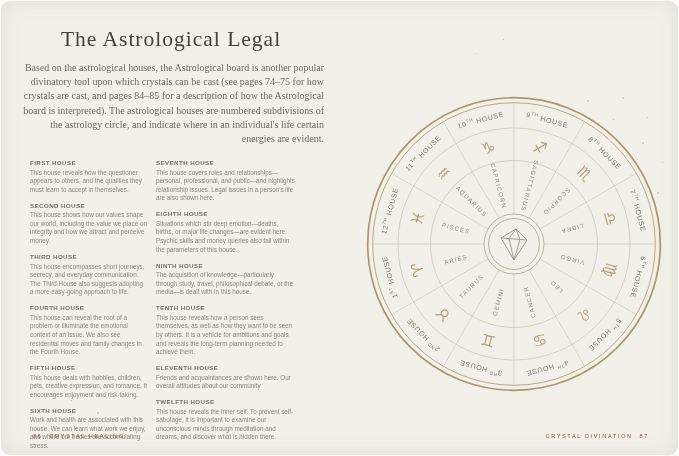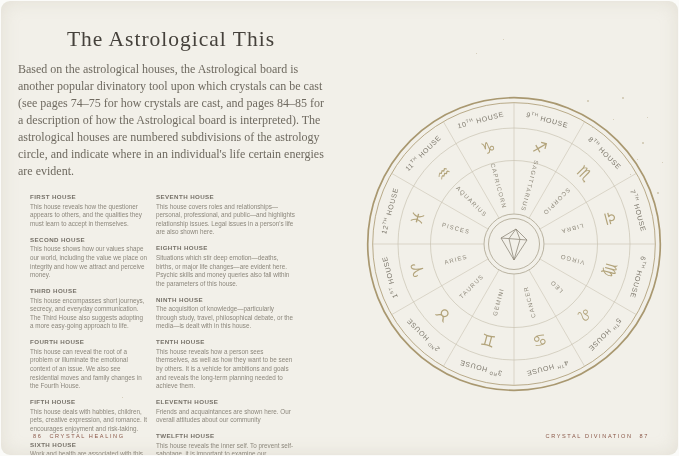--- a/index.html
+++ b/index.html
@@ -15,23 +15,23 @@
   }
   .left-page{position:absolute;left:0;top:0;width:340px;height:456px;}
   .right-page{position:absolute;left:340px;top:0;width:339px;height:456px;}
 
   .page-title{
     margin:26px 0 0 0;text-align:center;
     font-family:"Liberation Serif",serif;font-weight:400;
     font-size:21.5px;color:#45413b;letter-spacing:1px;
   }
   .intro{
-    margin:9px auto 0 auto;width:306px;text-align:left;
+    margin:9px auto 0 auto;width:306px;text-align:right;
     font-family:"Liberation Serif",serif;
-    font-size:12px;line-height:1.42;color:#6f6a60;
+    font-size:10px;line-height:1.42;color:#6f6a60;
   }
   .columns{
     display:flex;margin:13px 0 0 29px;gap:9px;
   }
   .col1{width:117px;}
   .col2{width:141px;}
   .house-sec{margin-bottom:7.5px;}
   .house-heading{
     font-size:6.2px;font-weight:600;letter-spacing:.4px;
     color:#767168;margin-bottom:2.5px;
@@ -54,21 +54,21 @@
     position:absolute;border-radius:50%;
     background:rgba(168,152,116,.5);
   }
 </style>
 </head>
 <body>
 
 <div class="spread">
 
   <div class="left-page">
-    <h1 class="page-title">The Astrological This</h1>
+    <h1 class="page-title">The Astrological Legal</h1>
     <p class="intro">Based on the astrological houses, the Astrological board is another popular divinatory tool upon which crystals can be cast (see pages 74–75 for how crystals are cast, and pages 84–85 for a description of how the Astrological board is interpreted). The astrological houses are numbered subdivisions of the astrology circle, and indicate where in an individual's life certain energies are evident.</p>
     <div class="columns">
       <div class="col1" id="col-left">
           <div class="house-sec">
             <div class="house-heading">FIRST HOUSE</div>
             <div class="house-body">This house reveals how the questioner appears to others, and the qualities they must learn to accept in themselves.</div>
           </div>
           <div class="house-sec">
             <div class="house-heading">SECOND HOUSE</div>
             <div class="house-body">This house shows how our values shape our world, including the value we place on integrity and how we attract and perceive money.</div>

